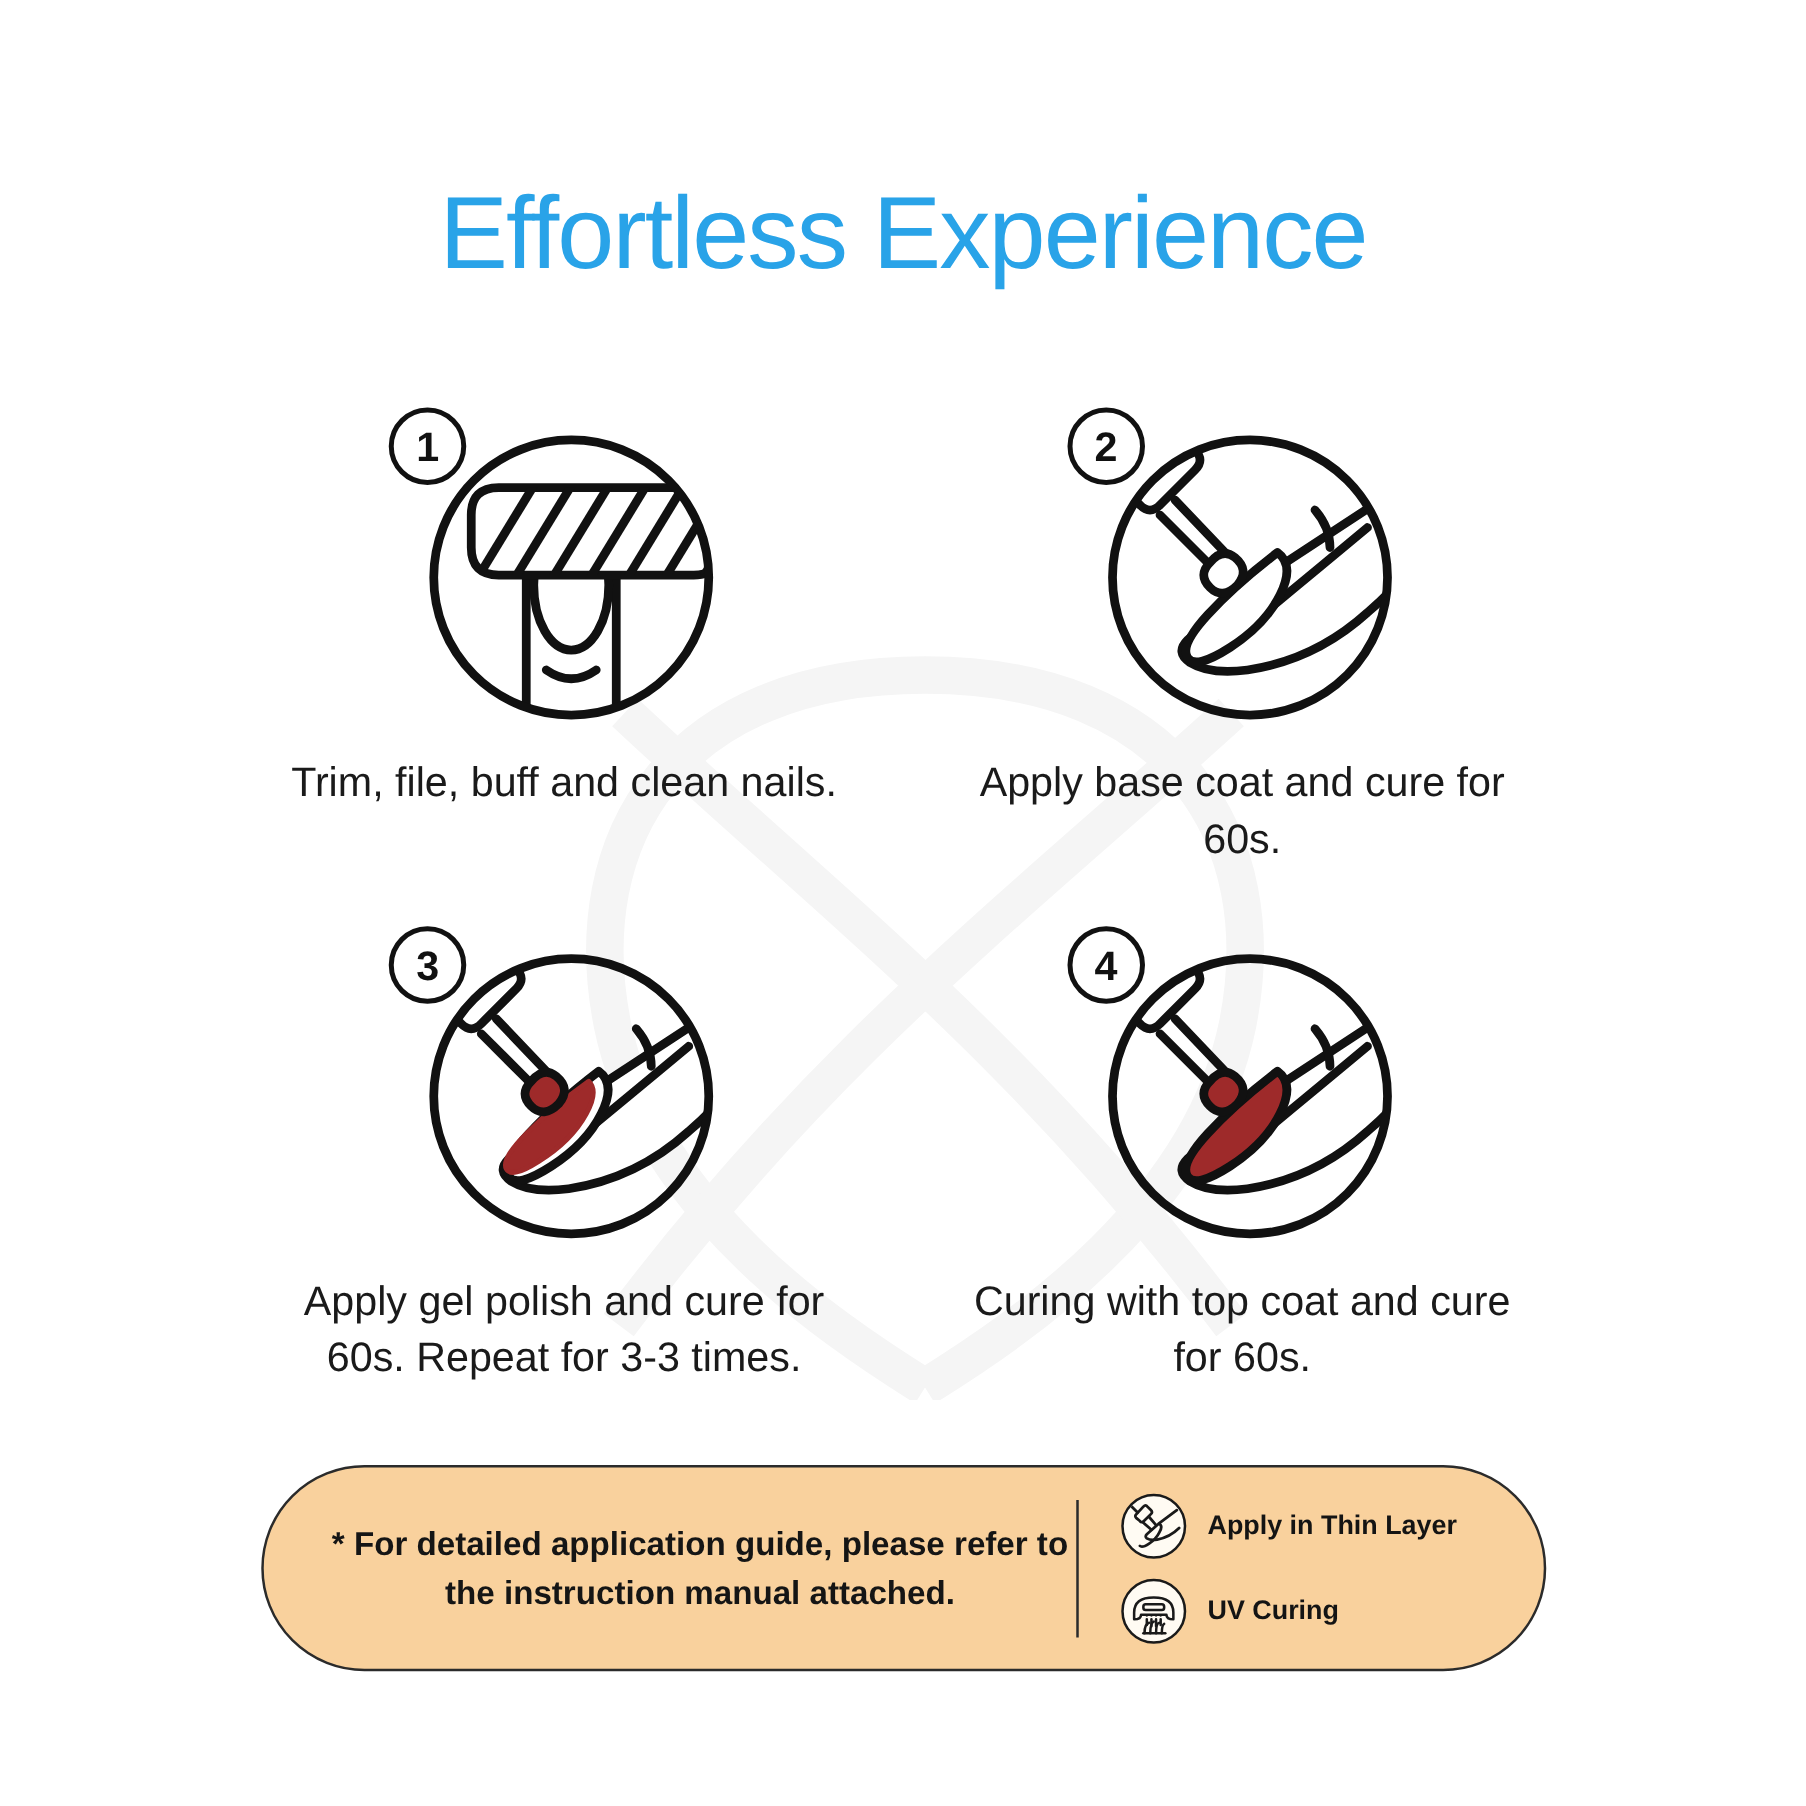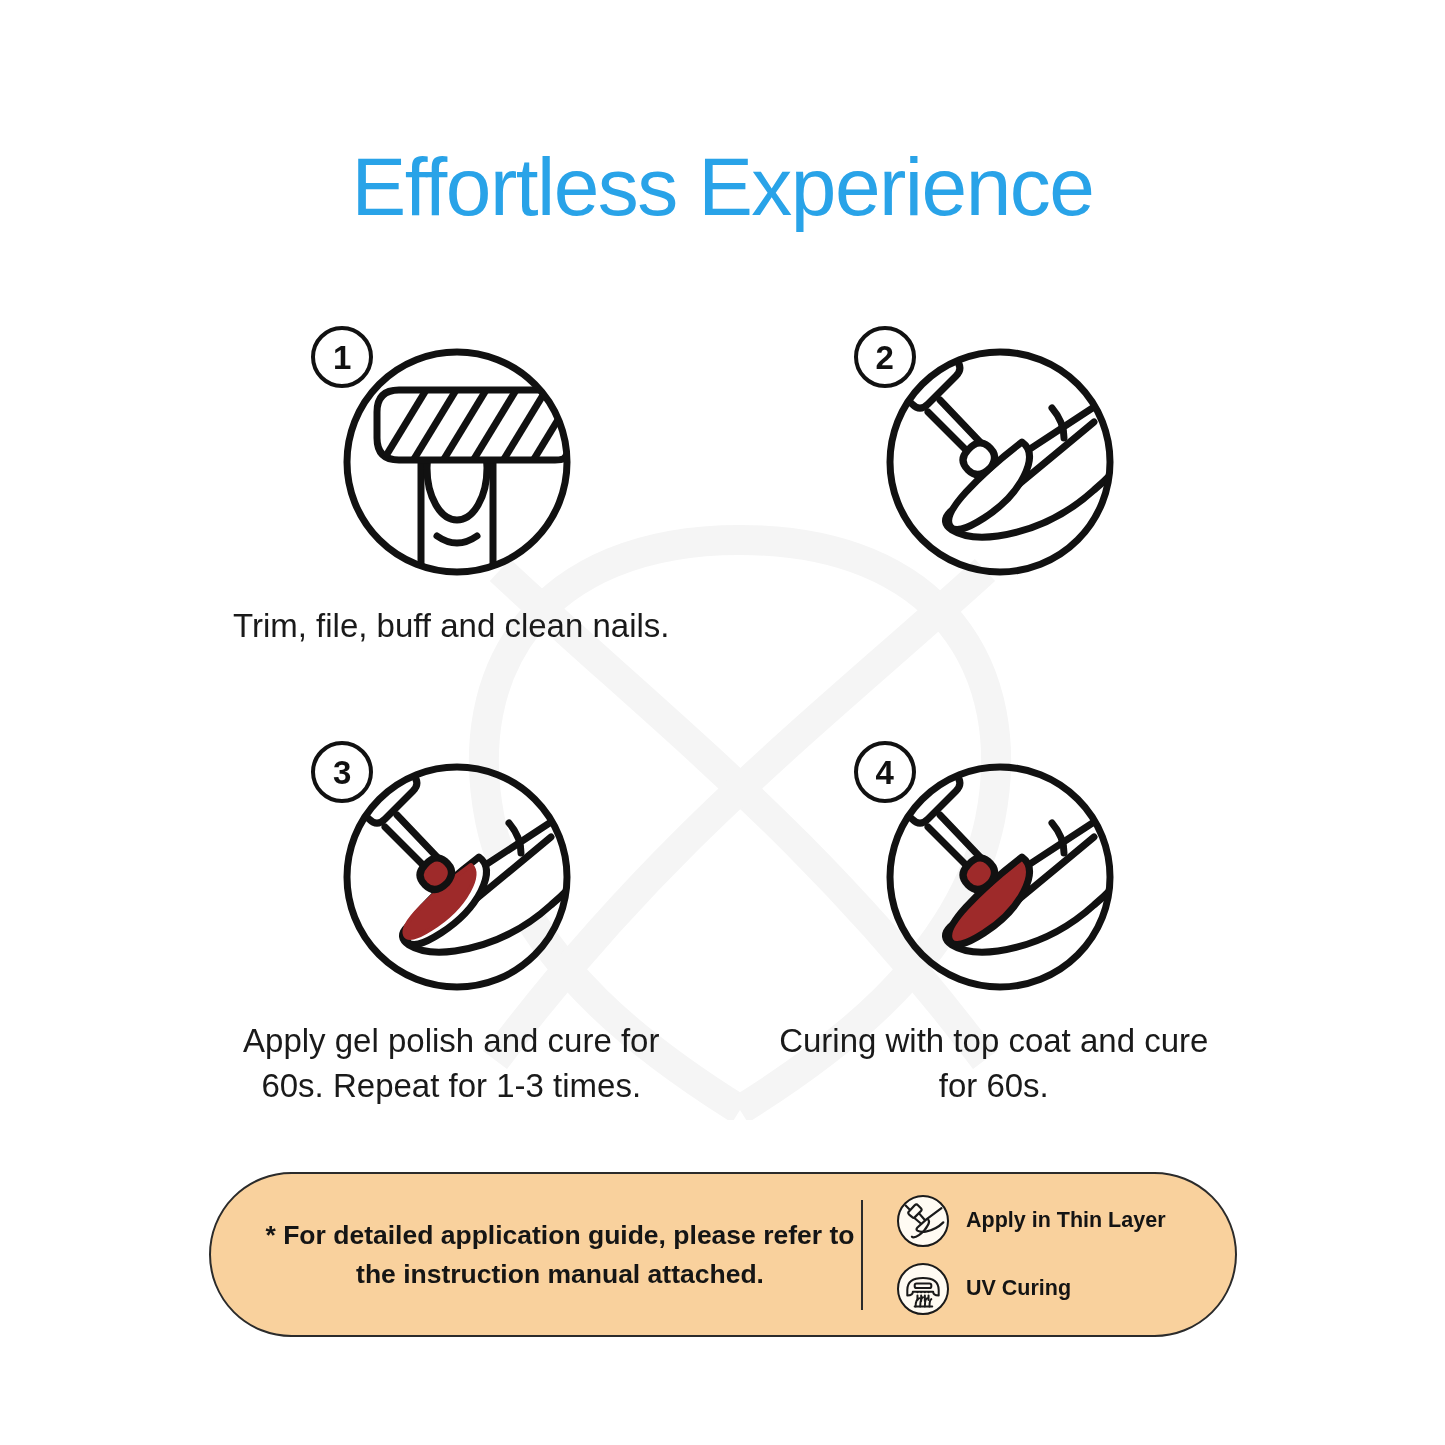--- a/index.html
+++ b/index.html
@@ -256,20 +256,21 @@
             <path d="M14 44 q-8 -8 0 -16 L42 0 q8 -8 16 0 l14 14 q8 8 0 16 L44 58 q-8 8 -16 0 Z" fill="#ffffff" stroke="#111111" stroke-width="7" stroke-linejoin="round"></path>
 
             <path d="M56 54 L96 96" fill="none" stroke="#111111" stroke-width="7" stroke-linecap="round"></path>
             <path d="M44 66 L86 108" fill="none" stroke="#111111" stroke-width="7" stroke-linecap="round"></path>
 
             <path d="M84 104 q-10 10 0 20 q10 10 22 -2 q10 -12 -2 -22 q-10 -8 -20 4 Z" fill="#ffffff" stroke="#111111" stroke-width="7" stroke-linejoin="round"></path>
           </g>
           <circle cx="116" cy="116" r="110" fill="none" stroke="#111111" stroke-width="7"></circle>
         </svg>
       </div>
+      <div class="step-caption">Apply base coat and cure for 60s.</div>
     </div>
 
     <div class="step">
       <div class="step-figure">
         <div class="step-badge">3</div>
         <svg class="step-illus" viewBox="0 0 232 232">
           <defs>
               <clipPath id="clipC">
                 <circle cx="116" cy="116" r="110"></circle>
               </clipPath>
@@ -284,21 +285,21 @@
             <path d="M130 104 q8 8 -2 26 q-12 22 -38 38 q-22 14 -26 6 q-4 -8 16 -28 q22 -22 50 -42 Z" fill="#9E2A2A" stroke="#9E2A2A" stroke-width="4" stroke-linejoin="round"></path>
             <path d="M-6 8 L44 -42" fill="none" stroke="#111111" stroke-width="7" stroke-linecap="round"></path>
             <path d="M14 44 q-8 -8 0 -16 L42 0 q8 -8 16 0 l14 14 q8 8 0 16 L44 58 q-8 8 -16 0 Z" fill="#ffffff" stroke="#111111" stroke-width="7" stroke-linejoin="round"></path>
             <path d="M56 54 L96 96" fill="none" stroke="#111111" stroke-width="7" stroke-linecap="round"></path>
             <path d="M44 66 L86 108" fill="none" stroke="#111111" stroke-width="7" stroke-linecap="round"></path>
             <path d="M84 104 q-10 10 0 20 q10 10 22 -2 q10 -12 -2 -22 q-10 -8 -20 4 Z" fill="#9E2A2A" stroke="#111111" stroke-width="7" stroke-linejoin="round"></path>
           </g>
           <circle cx="116" cy="116" r="110" fill="none" stroke="#111111" stroke-width="7"></circle>
         </svg>
       </div>
-      <div class="step-caption">Apply gel polish and cure for 60s. Repeat for 1-3 times.</div>
+      <div class="step-caption">Apply gel polish and cure for 60s. Repeat for 3-3 times.</div>
     </div>
 
     <div class="step">
       <div class="step-figure">
         <div class="step-badge">4</div>
         <svg class="step-illus" viewBox="0 0 232 232">
           <defs>
               <clipPath id="clipD">
                 <circle cx="116" cy="116" r="110"></circle>
               </clipPath>

